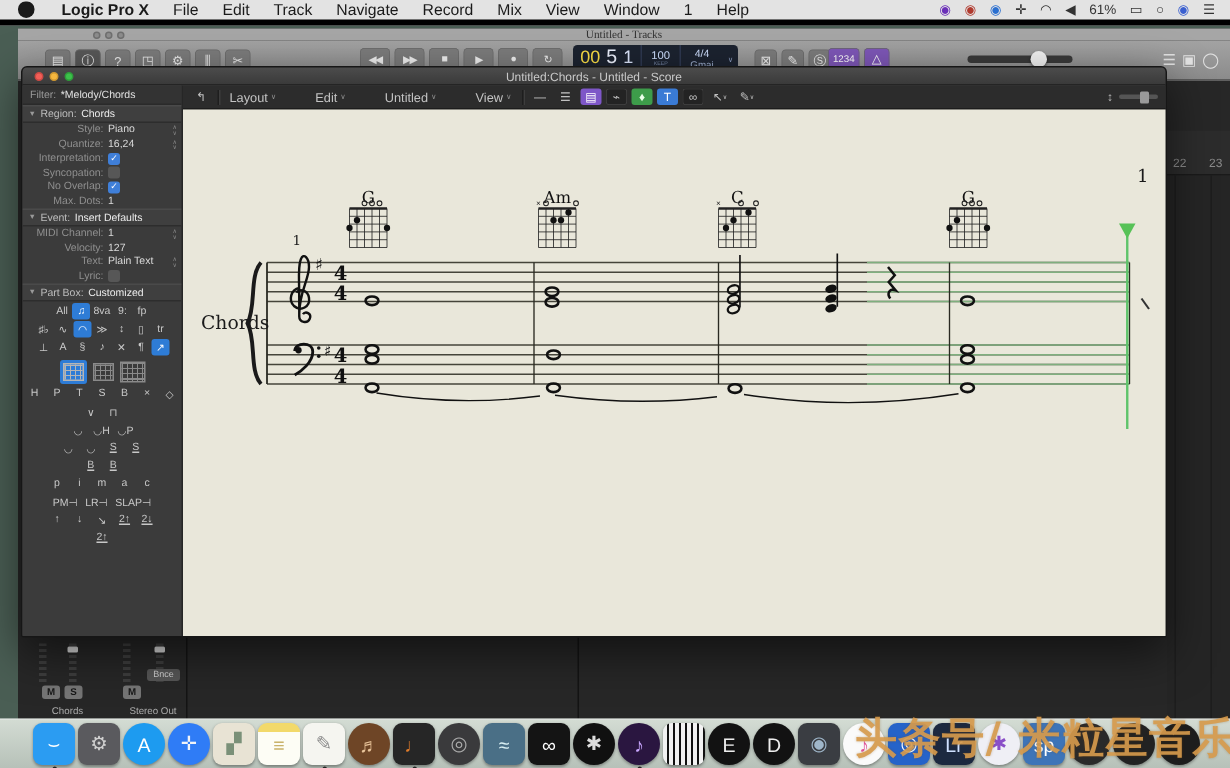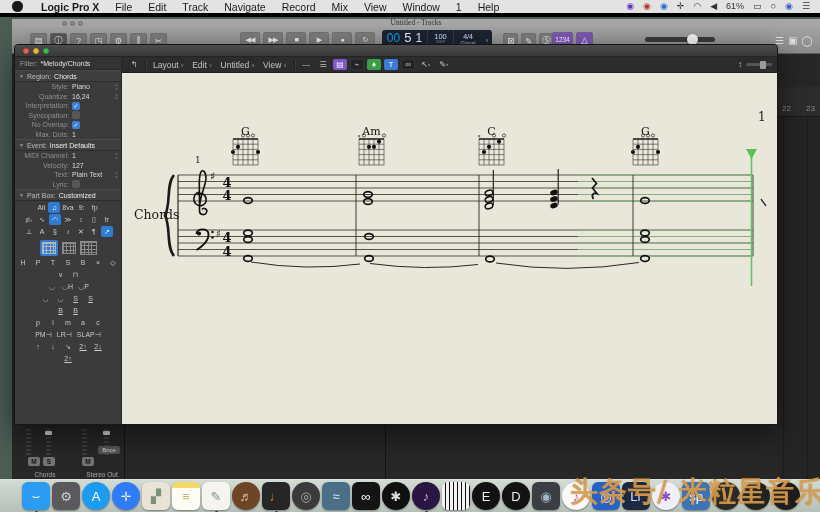--- a/index.html
+++ b/index.html
@@ -159,21 +159,21 @@
 
     <span class="tr-btn g">◀◀</span>
         <span class="tr-btn g">▶▶</span>
         <span class="tr-btn g">■</span>
         <span class="tr-btn g">▶</span>
         <span class="tr-btn g rec">●</span>
         <span class="tr-btn g">↻</span>
       </span>
     <div id="lcd">
       <div class="lcd-cell" style="width:46px;flex-direction:row;align-items:baseline;gap:4px">
-        <span style="font-size:12px;color:#0ea5e9">00</span>
+        <span style="font-size:12px;color:#fde047">00</span>
         <span style="font-size:13px;color:#eef3ff">5</span>
         <span style="font-size:12px;color:#dfe8ff">1</span>
       </div>
       <div class="lcd-cell" style="width:26px">
         <span style="font-size:7.5px">100</span>
         <span style="font-size:3.5px;color:#7888a8;white-space:pre;text-align:center;line-height:1">KEEP
 TEMPO</span>
       </div>
       <div class="lcd-cell" style="width:28px;border-right:none">
         <span style="font-size:7px">4/4</span>
@@ -229,26 +229,27 @@
   </div>
   <div class="vline" style="left:112px;top:406px;bottom:0;background:#141414"></div>
   <div class="vline" style="left:373px;top:406px;bottom:0;background:#141414"></div>
 </div>
 
 <div id="score-window">
   <div id="sw-titlebar">
     <span class="tl" style="left:8px;background:#f25e57;border:0.5px solid #c94a44"></span>
     <span class="tl" style="left:18px;background:#f5b73e;border:0.5px solid #cf9831"></span>
     <span class="tl" style="left:28px;background:#3cc14a;border:0.5px solid #2f9c3b"></span>
+    <div id="sw-title">Untitled:Chords - Untitled - Score</div>
   </div>
 
   <div id="sw-toolbar">
     <span class="tb-ico">↰</span>
     <span class="tb-sep"></span>
-    <span style="display:flex;gap:2px">
+    <span style="display:flex;gap:20px">
 
     <span class="tb-menu">
           <span class="g">Layout</span>
           <span class="chev">∨</span>
         </span>
         <span class="tb-menu">
           <span class="g">Edit</span>
           <span class="chev">∨</span>
         </span>
         <span class="tb-menu">

